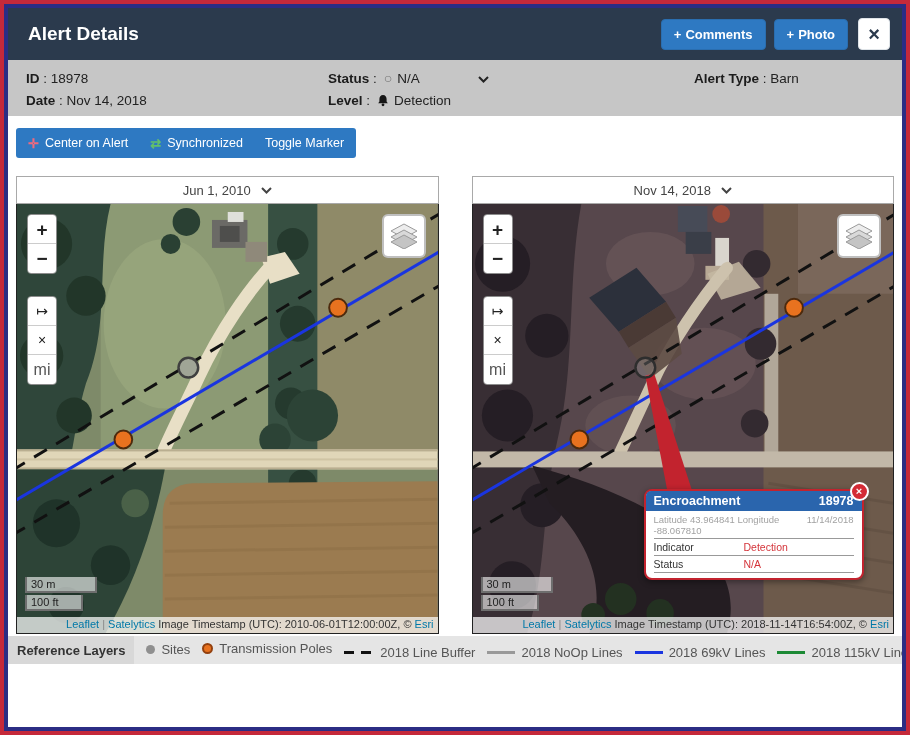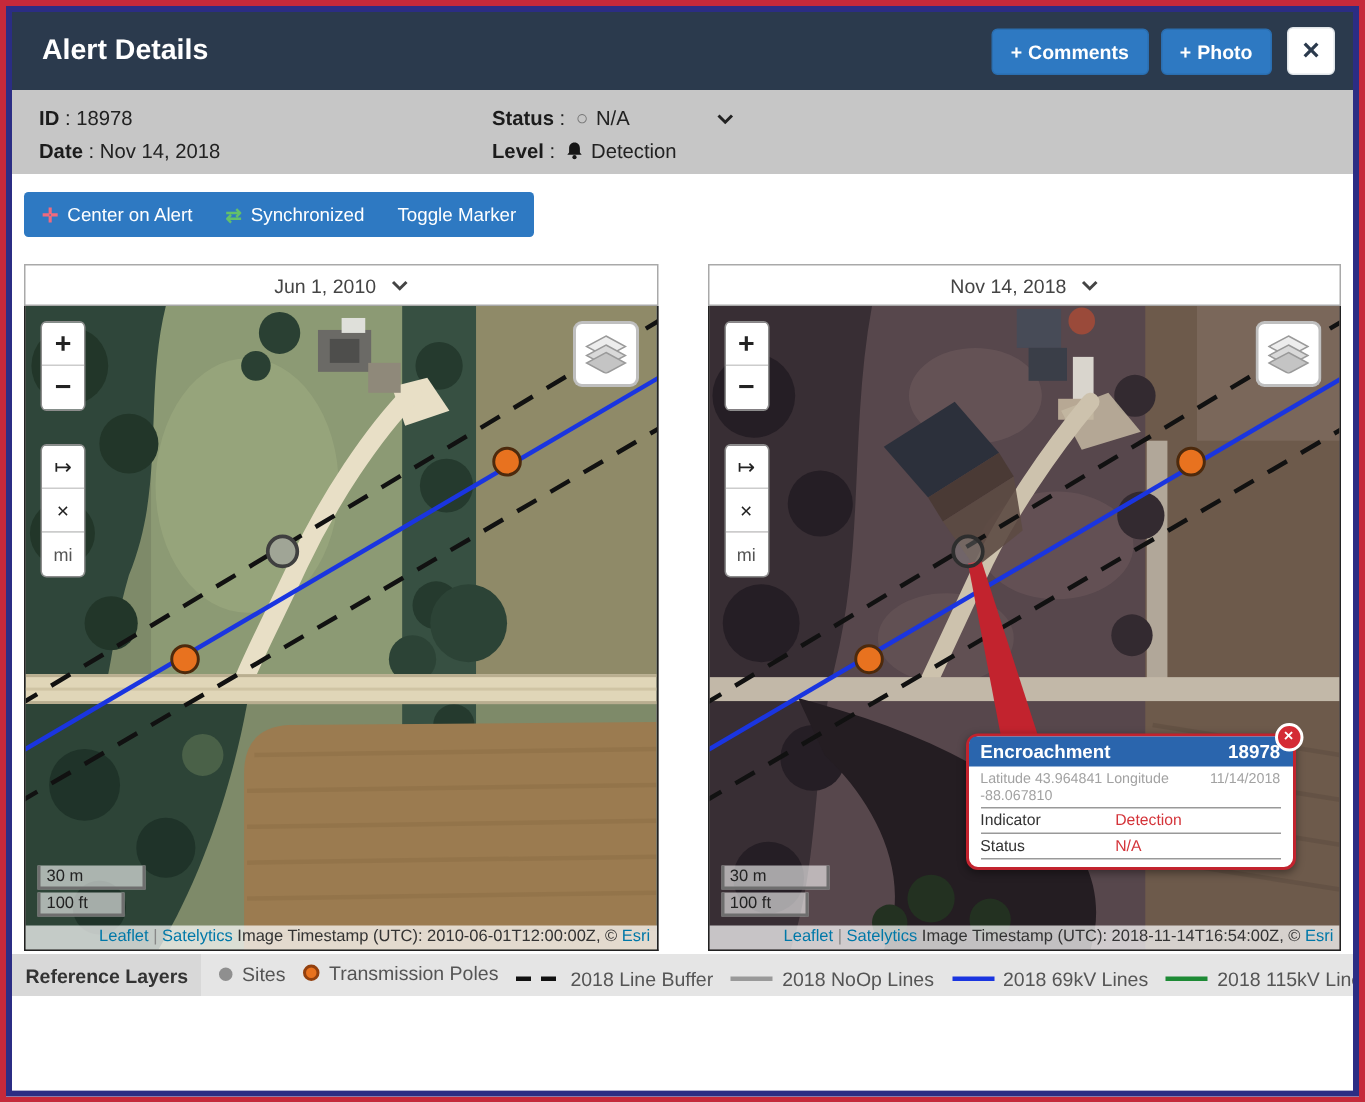--- a/index.html
+++ b/index.html
@@ -49,21 +49,21 @@
   .panel-hdr{height:28px;background:#fff;border:1px solid #a9a9a9;display:flex;align-items:center;justify-content:center;gap:10px;font-size:13px;color:#444;cursor:pointer;}
   .map-area{position:relative;height:430px;border:1px solid #222;border-top:none;overflow:hidden;background:#777;}
   .map-canvas{position:absolute;inset:0;width:100%;height:100%;}
 
   
   .zoom-ctl{position:absolute;left:10px;top:10px;width:30px;border:1px solid #8c8c8c;border-radius:4px;overflow:hidden;z-index:5;}
   .zoom-btn{display:block;width:100%;height:29px;background:#fff;border:none;border-bottom:1px solid #ccc;font-size:19px;font-weight:bold;color:#222;cursor:pointer;line-height:1;}
   .zoom-btn:last-child{border-bottom:none;}
   .measure-ctl{position:absolute;left:10px;top:92px;width:30px;border:1px solid #8c8c8c;border-radius:4px;overflow:hidden;z-index:5;}
   .measure-btn{display:block;width:100%;height:29px;background:#fff;border:none;border-bottom:1px solid #ccc;font-size:14px;color:#222;cursor:pointer;}
-  .measure-btn:last-child{border-bottom:none;font-size:12px;color:#555;}
+  .measure-btn:last-child{border-bottom:none;font-size:16px;color:#555;}
   .layers-ctl{position:absolute;right:12px;top:10px;width:44px;height:44px;background:#fff;border:2px solid rgba(0,0,0,.25);border-radius:6px;z-index:5;display:flex;align-items:center;justify-content:center;cursor:pointer;}
 
   .scale-ctl{position:absolute;left:8px;bottom:22px;z-index:5;font-size:11px;color:#222;}
   .scale-line{background:rgba(255,255,255,.6);border:2px solid #6e6e6e;border-top:none;padding:0 4px 1px;height:16px;line-height:14px;}
   .scale-line.ft{width:58px;margin-top:2px;}
   .scale-line.m{width:72px;}
 
   .attrib{position:absolute;left:0;right:0;bottom:0;height:16px;background:rgba(255,255,255,.72);font-size:11px;color:#333;text-align:right;padding:1px 4px 4px;white-space:nowrap;overflow:hidden;z-index:5;}
   .attrib a{color:var(--link-blue);text-decoration:none;cursor:pointer;}
   .attrib .sep{color:#888;}
@@ -109,20 +109,21 @@
         <span class="lbl">Status</span>
             <span>&nbsp;:</span>
         <span class="status-circle">○</span>
         <span>N/A</span>
         <span class="dd-chevron">
           <svg width="11" height="7" viewBox="0 0 11 7">
                 <polyline points="1,1 5.5,5.5 10,1" fill="none" stroke="#222" stroke-width="2"></polyline>
               </svg>
         </span>
       </div>
+      <div class="info-col3"><span class="lbl">Alert Type</span> : <span>Barn</span></div>
     </div>
     <div class="info-row">
       <div class="info-col1"><span class="lbl">Date</span> : <span>Nov 14, 2018</span></div>
       <div class="info-col2">
         <span class="lbl">Level</span>
             <span>&nbsp;:</span>
         <span class="bell">
           <svg width="12" height="13" viewBox="0 0 12 13">
                 <path d="M6 1 C3.7 1 2.4 2.7 2.4 5 L2.4 7.6 L1.2 9.2 L10.8 9.2 L9.6 7.6 L9.6 5 C9.6 2.7 8.3 1 6 1 Z" fill="#161616"></path>
                 <circle cx="6" cy="10.8" r="1.4" fill="#161616"></circle>

